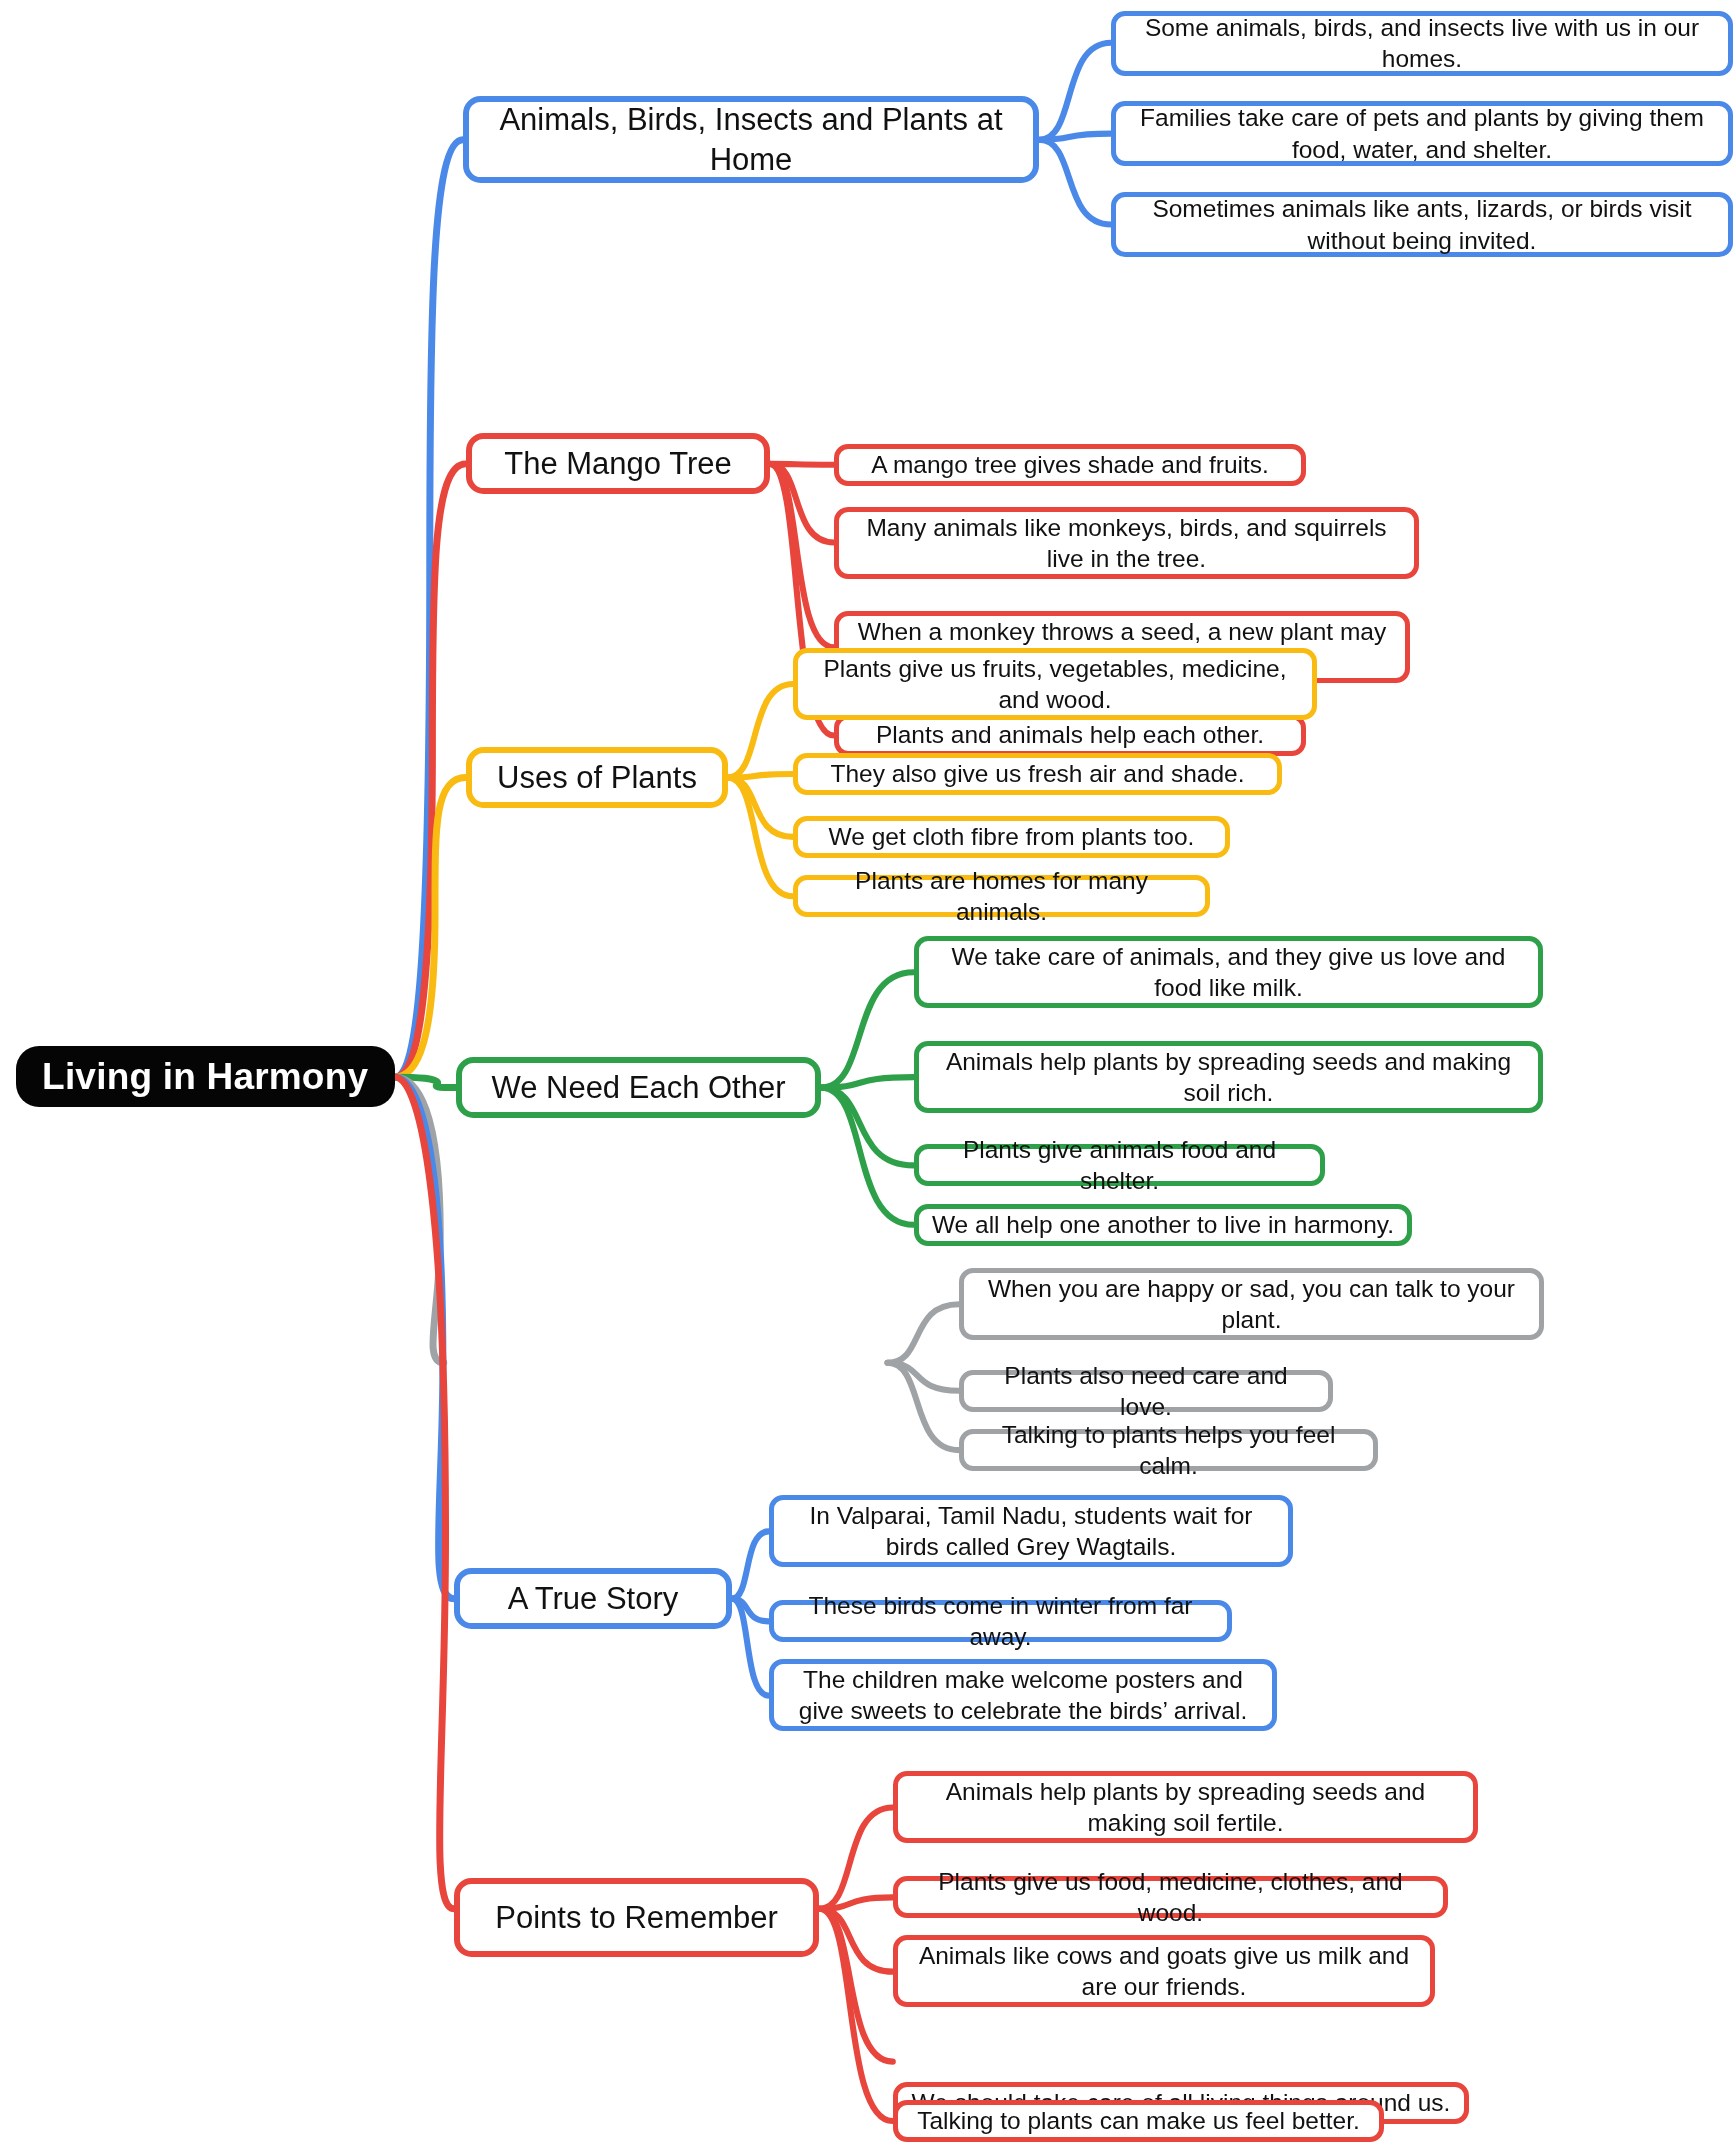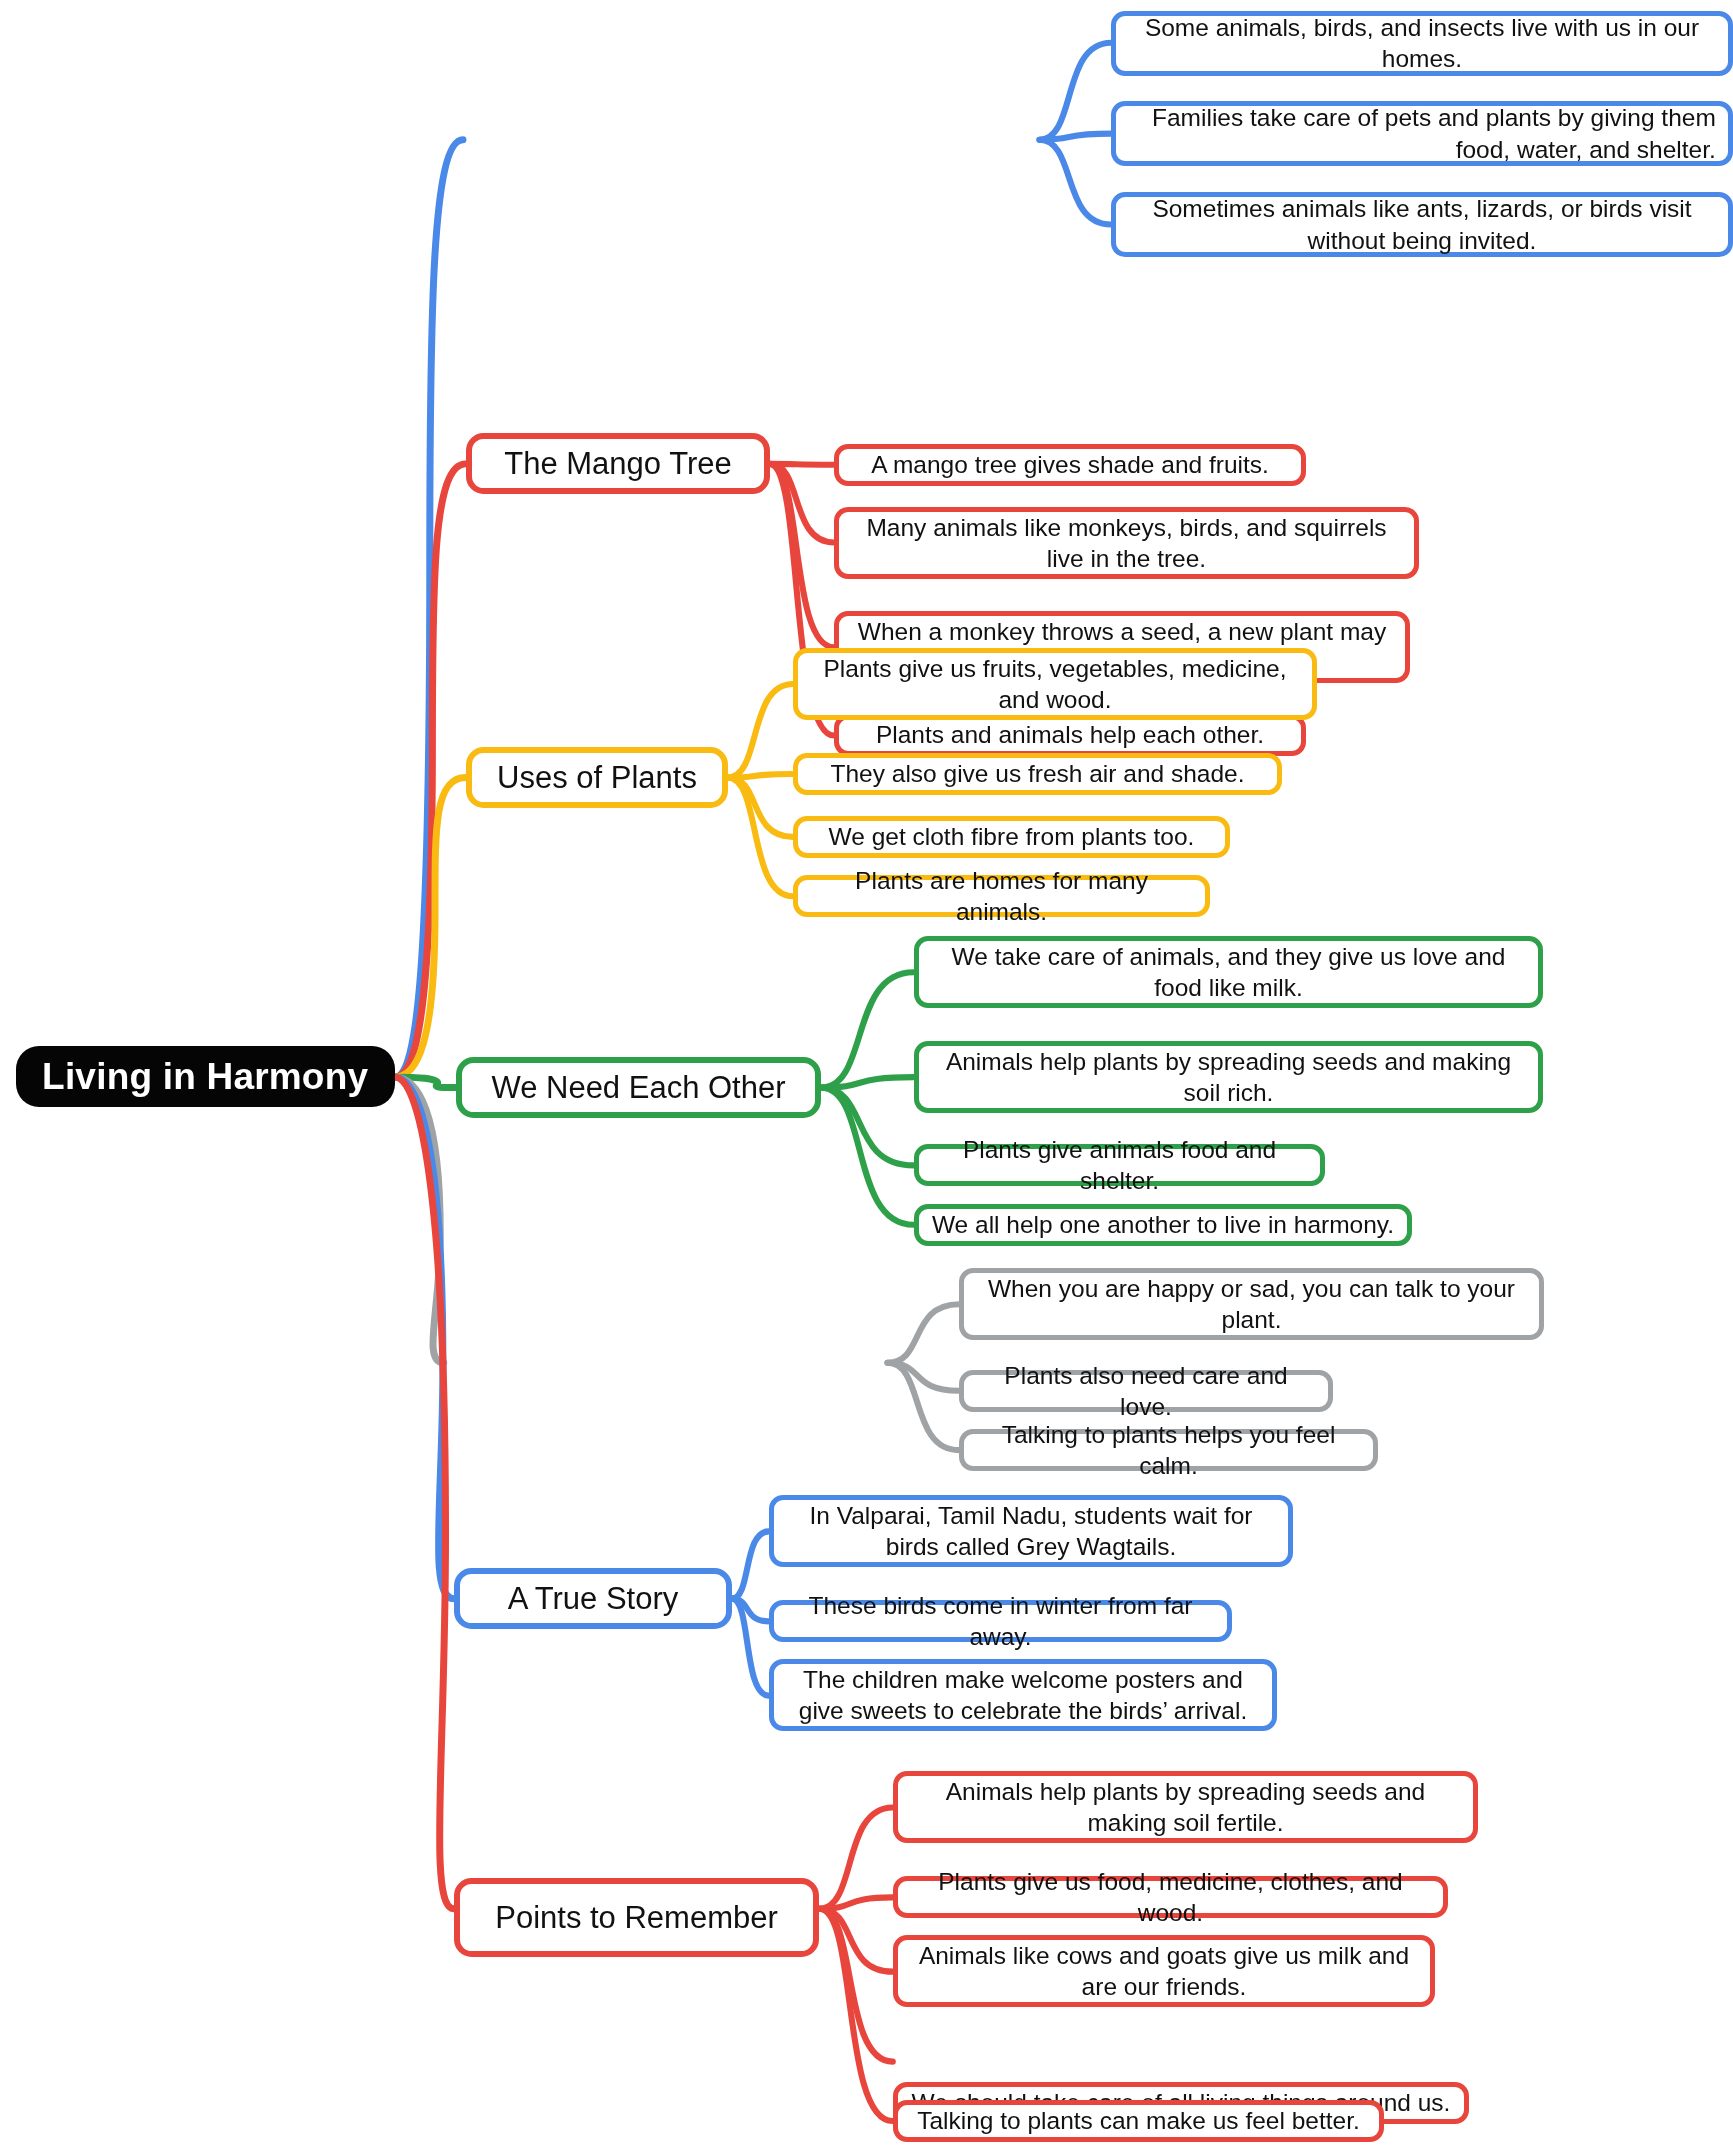--- a/index.html
+++ b/index.html
@@ -101,24 +101,27 @@
       <path d="M 452 1233 C 478 1233, 510 1347.24, 510 1756.6 C 510 2013.64, 489.4 2185, 520 2185" fill="none" stroke="#E8453C" stroke-width="8" stroke-linecap="round" stroke-linejoin="round"></path>
       <path d="M 938 2185 C 981.68 2185, 963.2 2069, 1022 2069" fill="none" stroke="#E8453C" stroke-width="7" stroke-linecap="round" stroke-linejoin="round"></path>
       <path d="M 938 2185 C 981.68 2185, 963.2 2172, 1022 2172" fill="none" stroke="#E8453C" stroke-width="7" stroke-linecap="round" stroke-linejoin="round"></path>
       <path d="M 938 2185 C 981.68 2185, 963.2 2257, 1022 2257" fill="none" stroke="#E8453C" stroke-width="7" stroke-linecap="round" stroke-linejoin="round"></path>
       <path d="M 938 2185 C 981.68 2185, 963.2 2360, 1022 2360" fill="none" stroke="#E8453C" stroke-width="7" stroke-linecap="round" stroke-linejoin="round"></path>
       <path d="M 938 2185 C 981.68 2185, 963.2 2428, 1022 2428" fill="none" stroke="#E8453C" stroke-width="7" stroke-linecap="round" stroke-linejoin="round"></path>
     </svg>
 <div class="node root" style="left: 15.7px; top: 1046px; width: 379px; height: 61px;">
       <span class="txt">Living in Harmony</span>
     </div>
+    <div class="node branch" style="left: 463px; top: 96px; width: 576px; height: 87px; border-color: rgb(74, 137, 232);">
+      <span class="txt">Animals, Birds, Insects and Plants at Home</span>
+    </div>
     <div class="node leaf" style="left: 1111px; top: 10.5px; width: 622px; height: 65px; border-color: rgb(74, 137, 232);">
       <span class="txt">Some animals, birds, and insects live with us in our homes.</span>
     </div>
-    <div class="node leaf" style="left: 1111px; top: 101px; width: 622px; height: 65px; border-color: rgb(74, 137, 232); text-align: right;">
+    <div class="node leaf" style="left: 1111px; top: 101px; width: 622px; height: 65px; border-color: rgb(74, 137, 232);">
       <span class="txt">Families take care of pets and plants by giving them food, water, and shelter.</span>
     </div>
     <div class="node leaf" style="left: 1111px; top: 192px; width: 622px; height: 65px; border-color: rgb(74, 137, 232);">
       <span class="txt">Sometimes animals like ants, lizards, or birds visit without being invited.</span>
     </div>
     <div class="node branch" style="left: 466px; top: 433px; width: 304px; height: 61px; border-color: rgb(232, 69, 60);">
       <span class="txt">The Mango Tree</span>
     </div>
     <div class="node leaf" style="left: 834px; top: 444px; width: 472px; height: 42px; border-color: rgb(232, 69, 60);">
       <span class="txt">A mango tree gives shade and fruits.</span>

